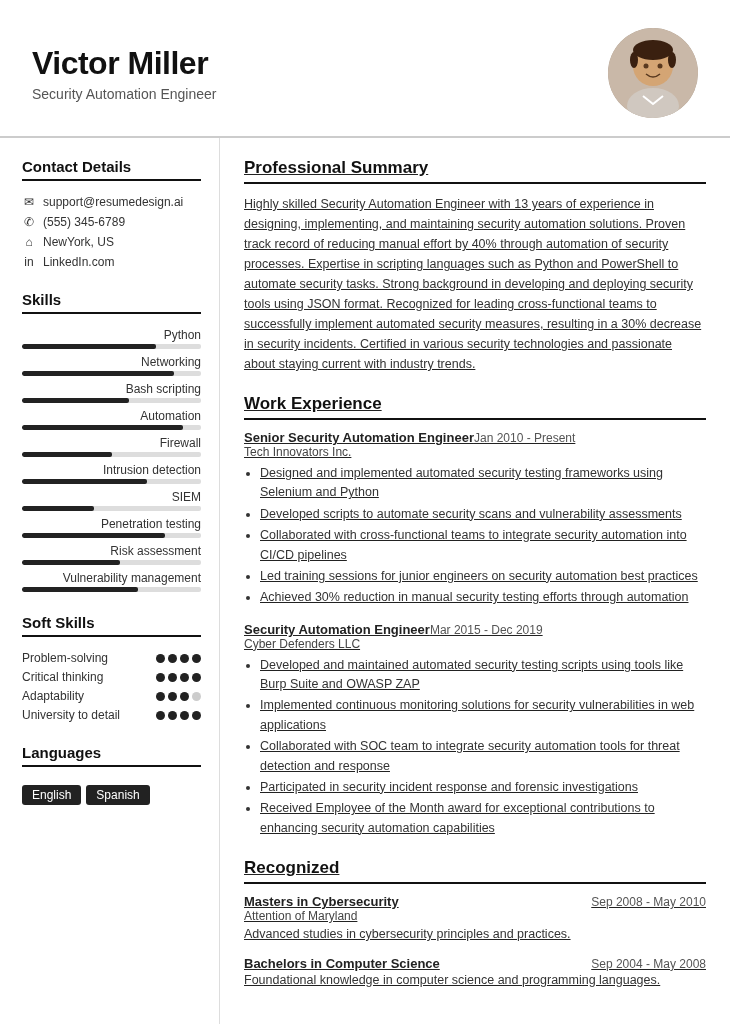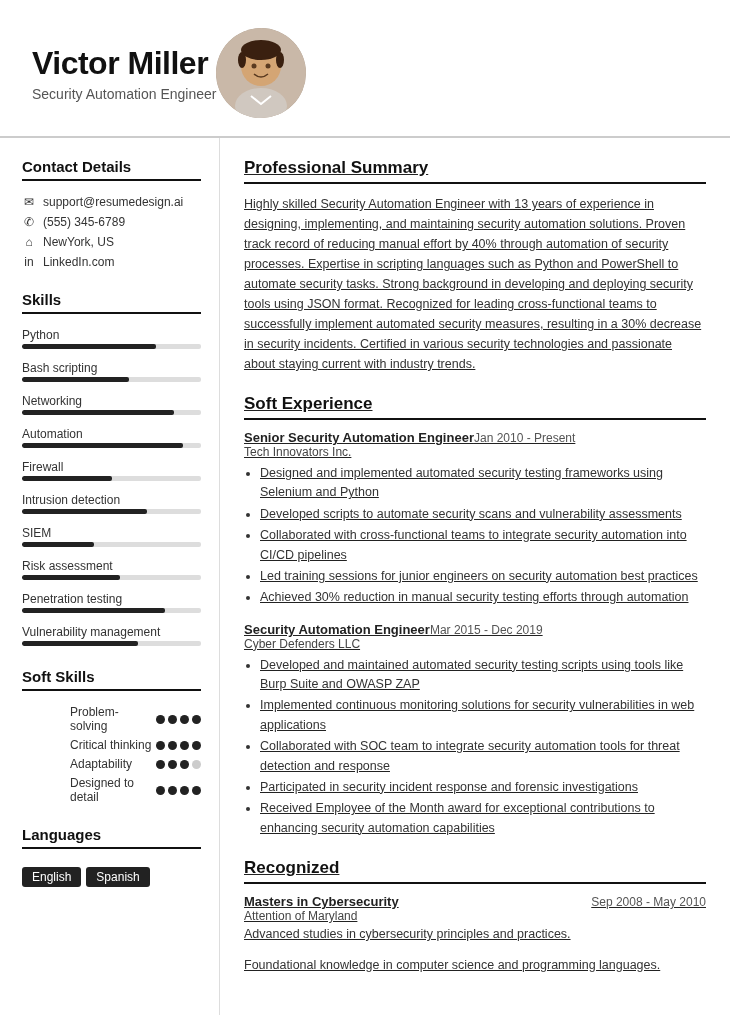--- a/index.html
+++ b/index.html
@@ -8,20 +8,21 @@
       background: #fff;
       color: #222;
       font-size: 13px;
       width: 730px;
       min-height: 1024px;
     }
 
     
     .header {
       display: flex;
+      justify-content: space-between;
       align-items: center;
       padding: 28px 32px 18px 32px;
       border-bottom: 2px solid #ccc;
     }
     .header-left h1 {
       font-size: 32px;
       font-weight: 900;
       color: #111;
       letter-spacing: -0.5px;
     }
@@ -82,21 +83,22 @@
 
     .contact-icon {
       font-size: 12px;
       width: 14px;
       text-align: center;
       flex-shrink: 0;
     }
 
     
     .skill-item {
-      margin-bottom: 12px;
+      margin-bottom: 6px;
+      text-align: right;
     }
     .skill-label {
       font-size: 12px;
       color: #333;
       margin-bottom: 2px;
     }
     .skill-bar-bg {
       width: 100%;
       height: 5px;
       background: #ddd;
@@ -113,21 +115,20 @@
     .soft-skill-item {
       display: flex;
       align-items: center;
       justify-content: space-between;
       margin-bottom: 5px;
     }
     .soft-skill-label {
       font-size: 12px;
       color: #333;
       flex: 1;
-      margin-left: 48px;
     }
     .dots {
       display: flex;
       gap: 3px;
     }
     .dot {
       width: 9px;
       height: 9px;
       border-radius: 50%;
     }
@@ -293,32 +294,32 @@
     <div class="sidebar-section">
       <h2>Skills</h2>
       <div id="skills-list">
           <div class="skill-item">
     <div class="skill-label">Python</div>
     <div class="skill-bar-bg">
       <div class="skill-bar-fill" style="width:75%"></div>
     </div>
   </div>
           <div class="skill-item">
+    <div class="skill-label">Networking</div>
+    <div class="skill-bar-bg">
+      <div class="skill-bar-fill" style="width:85%"></div>
+    </div>
+  </div>
+          <div class="skill-item">
     <div class="skill-label">Bash scripting</div>
     <div class="skill-bar-bg">
       <div class="skill-bar-fill" style="width:60%"></div>
     </div>
   </div>
           <div class="skill-item">
-    <div class="skill-label">Networking</div>
-    <div class="skill-bar-bg">
-      <div class="skill-bar-fill" style="width:85%"></div>
-    </div>
-  </div>
-          <div class="skill-item">
     <div class="skill-label">Automation</div>
     <div class="skill-bar-bg">
       <div class="skill-bar-fill" style="width:90%"></div>
     </div>
   </div>
           <div class="skill-item">
     <div class="skill-label">Firewall</div>
     <div class="skill-bar-bg">
       <div class="skill-bar-fill" style="width:50%"></div>
     </div>
@@ -329,29 +330,29 @@
       <div class="skill-bar-fill" style="width:70%"></div>
     </div>
   </div>
           <div class="skill-item">
     <div class="skill-label">SIEM</div>
     <div class="skill-bar-bg">
       <div class="skill-bar-fill" style="width:40%"></div>
     </div>
   </div>
           <div class="skill-item">
+    <div class="skill-label">Penetration testing</div>
+    <div class="skill-bar-bg">
+      <div class="skill-bar-fill" style="width:80%"></div>
+    </div>
+  </div>
+          <div class="skill-item">
     <div class="skill-label">Risk assessment</div>
     <div class="skill-bar-bg">
       <div class="skill-bar-fill" style="width:55%"></div>
-    </div>
-  </div>
-          <div class="skill-item">
-    <div class="skill-label">Penetration testing</div>
-    <div class="skill-bar-bg">
-      <div class="skill-bar-fill" style="width:80%"></div>
     </div>
   </div>
           <div class="skill-item">
     <div class="skill-label">Vulnerability management</div>
     <div class="skill-bar-bg">
       <div class="skill-bar-fill" style="width:65%"></div>
     </div>
   </div>
         </div>
     </div>
@@ -380,21 +381,21 @@
           <div class="soft-skill-item">
             <span class="soft-skill-label">Adaptability</span>
             <div class="dots">
               <div class="dot filled"></div>
               <div class="dot filled"></div>
               <div class="dot filled"></div>
               <div class="dot empty"></div>
             </div>
           </div>
           <div class="soft-skill-item">
-            <span class="soft-skill-label">Designed to detail</span>
+            <span class="soft-skill-label">University to detail</span>
             <div class="dots">
               <div class="dot filled"></div>
               <div class="dot filled"></div>
               <div class="dot filled"></div>
               <div class="dot filled"></div>
             </div>
           </div>
         </div>
     </div>
 
@@ -406,21 +407,21 @@
   </div>
 
   <div class="content">
 
     <div class="section">
       <h2>Professional Summary</h2>
       <p class="summary-text">Highly skilled Security Automation Engineer with 13 years of experience in designing, implementing, and maintaining security automation solutions. Proven track record of reducing manual effort by 40% through automation of security processes. Expertise in scripting languages such as Python and PowerShell to automate security tasks. Strong background in developing and deploying security tools using JSON format. Recognized for leading cross-functional teams to successfully implement automated security measures, resulting in a 30% decrease in security incidents. Certified in various security technologies and passionate about staying current with industry trends.</p>
     </div>
 
     <div class="section">
-      <h2>Soft Experience</h2>
+      <h2>Work Experience</h2>
       <div id="jobs-list">
           <div class="job">
     <div class="job-header">
       <span class="job-title">Senior Security Automation Engineer</span>
       <span class="job-dates">Jan 2010 - Present</span>
     </div>
     <div class="job-company">Tech Innovators Inc.</div>
     <ul>
               <li>Designed and implemented automated security testing frameworks using Selenium and Python</li>
               <li>Developed scripts to automate security scans and vulnerability assessments</li>
@@ -451,20 +452,24 @@
       <div id="education-list">
           <div class="edu-item">
     <div class="edu-header">
       <span class="edu-degree">Masters in Cybersecurity</span>
       <span class="edu-dates">Sep 2008 - May 2010</span>
     </div>
     <div class="edu-school">Attention of Maryland</div>
     <div class="edu-desc">Advanced studies in cybersecurity principles and practices.</div>
   </div>
           <div class="edu-item">
+    <div class="edu-header">
+      <span class="edu-degree">Bachelors in Computer Science</span>
+      <span class="edu-dates">Sep 2004 - May 2008</span>
+    </div>
     <div class="edu-desc">Foundational knowledge in computer science and programming languages.</div>
   </div>
         </div>
     </div>
 
   </div>
 
 </div>
 
 </body></html>

